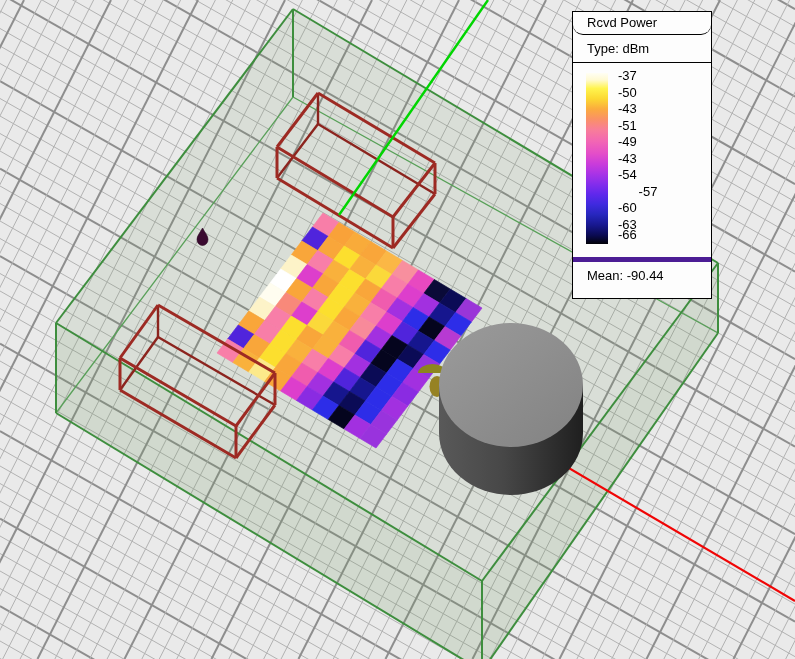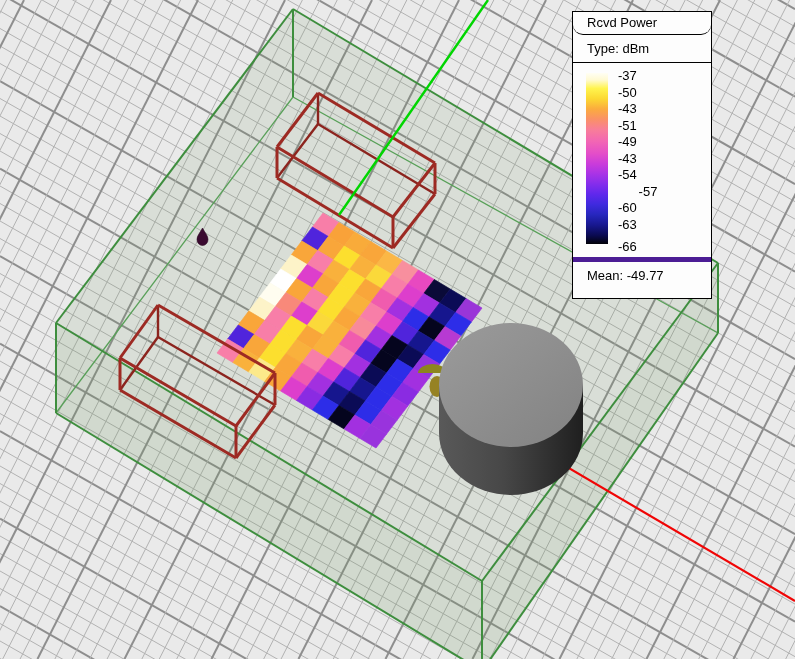--- a/index.html
+++ b/index.html
@@ -345,20 +345,20 @@
           <div class="cb-tick" style="top: 5px;">-37</div>
           <div class="cb-tick" style="top: 21.5px;">-50</div>
           <div class="cb-tick" style="top: 38px;">-43</div>
           <div class="cb-tick" style="top: 54.5px;">-51</div>
           <div class="cb-tick" style="top: 71px;">-49</div>
           <div class="cb-tick" style="top: 87.5px;">-43</div>
           <div class="cb-tick" style="top: 104px;">-54</div>
           <div class="cb-tick" style="top: 120.5px; text-align: center;">-57</div>
           <div class="cb-tick" style="top: 137px;">-60</div>
           <div class="cb-tick" style="top: 153.5px;">-63</div>
-          <div class="cb-tick" style="top: 176px;">-66</div>
+          <div class="cb-tick" style="top: 164px;">-66</div>
         </div>
     </div>
     <div class="legend-stats">
-      <div>Mean: -49.77</div>
+      <div>Mean: -90.44</div>
     </div>
   </div>
 </div>
 
 </body></html>

